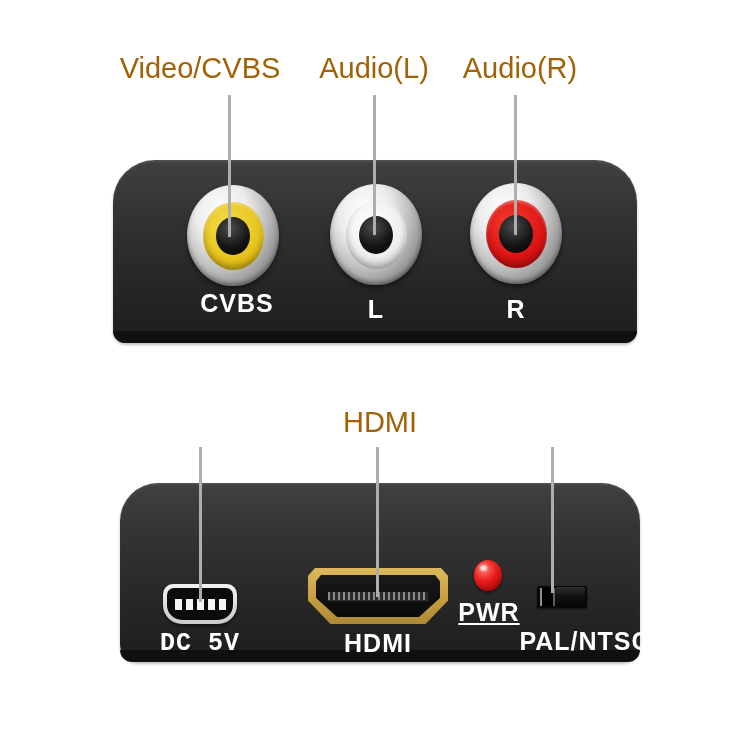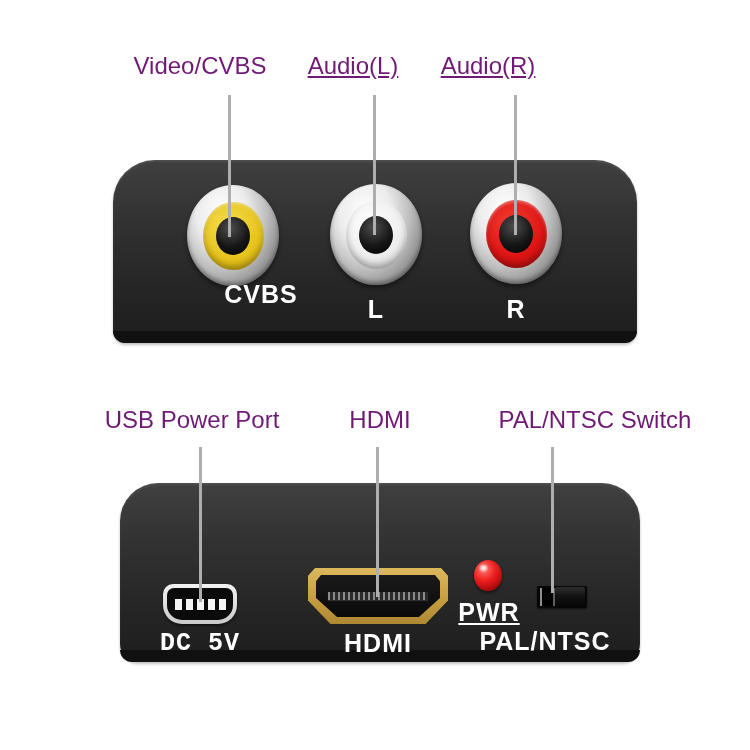--- a/index.html
+++ b/index.html
@@ -1,21 +1,21 @@
 <!DOCTYPE html>
 <html><head>
 <meta charset="utf-8">
 <style>
   html,body{margin:0;padding:0;background:#ffffff;}
   .stage{position:relative;width:750px;height:750px;background:#ffffff;overflow:hidden;
          font-family:"Liberation Sans",sans-serif;}
 
   
-  .callout{position:absolute;transform:translateX(-50%);font-size:24px;line-height:1;
-           color:#701a75;white-space:nowrap;letter-spacing:0;}
+  .callout{position:absolute;transform:translateX(-50%);font-size:29px;line-height:1;
+           color:#a16207;white-space:nowrap;letter-spacing:0;}
   .pointer-line{position:absolute;width:3px;background:#aeaeae;z-index:6;}
 
   
   .device{position:absolute;background:linear-gradient(180deg,#404040 0%,#313131 35%,#242424 75%,#1d1d1d 100%);
           box-shadow:inset 0 2px 2px rgba(255,255,255,0.08), 0 2px 3px rgba(0,0,0,0.25);}
   .device-top{left:113px;top:160px;width:524px;height:183px;border-radius:42px 42px 13px 13px;}
   .device-bottom{left:120px;top:483px;width:520px;height:179px;border-radius:38px 38px 18px 18px;}
   .device-lip{position:absolute;left:0;bottom:0;width:100%;height:12px;background:#101010;
               border-radius:0 0 13px 13px;}
   .device-bottom .device-lip{border-radius:0 0 18px 18px;}
@@ -71,22 +71,22 @@
                border-left:2px solid #8d8d8d;border-right:2px solid #5e5e5e;box-sizing:border-box;}
   .switch-knob{position:absolute;left:18px;top:1px;width:30px;height:20px;border-radius:2px;
                background:linear-gradient(180deg,#2f2f2f 0%,#121212 45%,#060606 100%);}
 </style>
 </head>
 <body>
 
 <div class="stage">
 
   <div class="callout" style="left:200px;top:54px;">Video/CVBS</div>
-  <div class="callout" style="left:353px;top:54px;text-decoration:underline;">Audio(L)</div>
-  <div class="callout" style="left:488px;top:54px;text-decoration:underline;">Audio(R)</div>
+  <div class="callout" style="left:374px;top:54px;">Audio(L)</div>
+  <div class="callout" style="left:520px;top:54px;">Audio(R)</div>
 
   <div class="device device-top">
     <div class="device-lip"></div>
   </div>
 
   <div class="rca rca-yellow" style="left:187px;top:185px;">
     <div class="rca-ring">
       <div class="rca-hole"></div>
     </div>
   </div>
@@ -94,31 +94,29 @@
     <div class="rca-ring">
       <div class="rca-hole"></div>
     </div>
   </div>
   <div class="rca rca-red" style="left:470px;top:183px;">
     <div class="rca-ring">
       <div class="rca-hole"></div>
     </div>
   </div>
 
-  <div class="panel-label" style="left:237px;top:282px;margin-left:24px;">CVBS</div>
+  <div class="panel-label" style="left:237px;top:291px;">CVBS</div>
   <div class="panel-label" style="left:376px;top:297px;">L</div>
   <div class="panel-label" style="left:516px;top:297px;">R</div>
 
   <div class="pointer-line" style="left:228px;top:95px;height:142px;"></div>
   <div class="pointer-line" style="left:373px;top:95px;height:140px;"></div>
   <div class="pointer-line" style="left:514px;top:95px;height:140px;"></div>
 
-  <div class="callout" style="left:192px;top:408px;">USB Power Port</div>
   <div class="callout" style="left:380px;top:408px;">HDMI</div>
-  <div class="callout" style="left:595px;top:408px;">PAL/NTSC Switch</div>
 
   <div class="device device-bottom">
     <div class="device-lip"></div>
   </div>
 
   <div class="usb-port">
     <div class="usb-cavity">
       <div class="usb-pin"></div>
       <div class="usb-pin"></div>
       <div class="usb-pin"></div>
@@ -136,19 +134,19 @@
   <div class="led"></div>
 
   <div class="toggle-switch">
     <div class="switch-slot"></div>
     <div class="switch-knob"></div>
   </div>
 
   <div class="panel-label" style="left:200px;top:631px;font-family:Liberation Mono, monospace;">DC 5V</div>
   <div class="panel-label" style="left:378px;top:631px;">HDMI</div>
   <div class="panel-label" style="left:489px;top:600px;text-decoration:underline;">PWR</div>
-  <div class="panel-label" style="left:545px;top:629px;">PAL/NTSC</div>
+  <div class="panel-label" style="left:585px;top:629px;">PAL/NTSC</div>
 
   <div class="pointer-line" style="left:199px;top:447px;height:155px;"></div>
   <div class="pointer-line" style="left:376px;top:447px;height:150px;"></div>
   <div class="pointer-line" style="left:551px;top:447px;height:146px;"></div>
 
 </div>
 
 </body></html>

